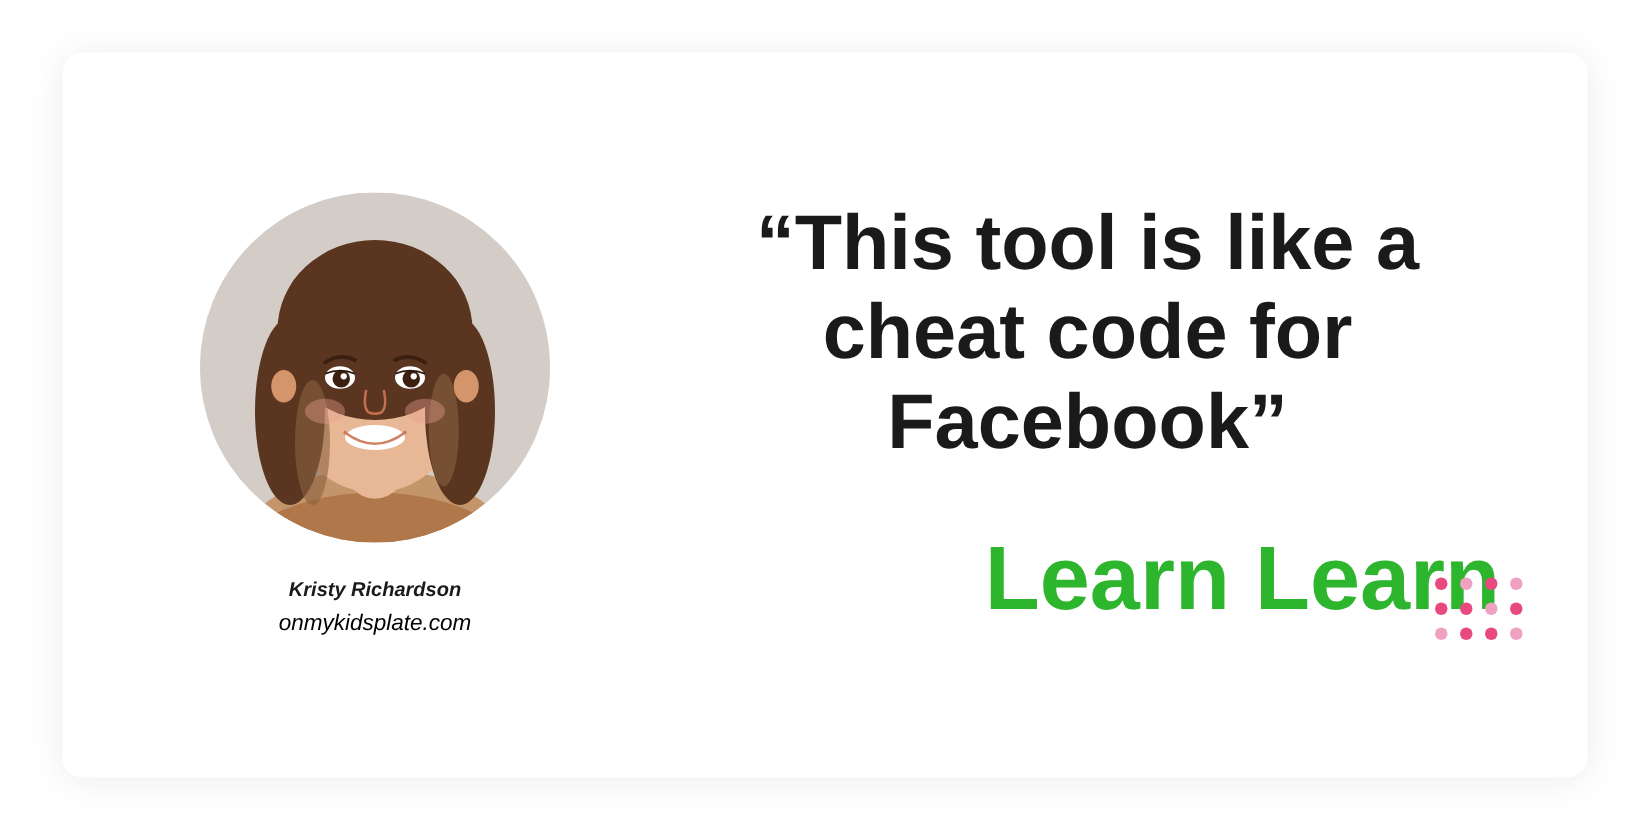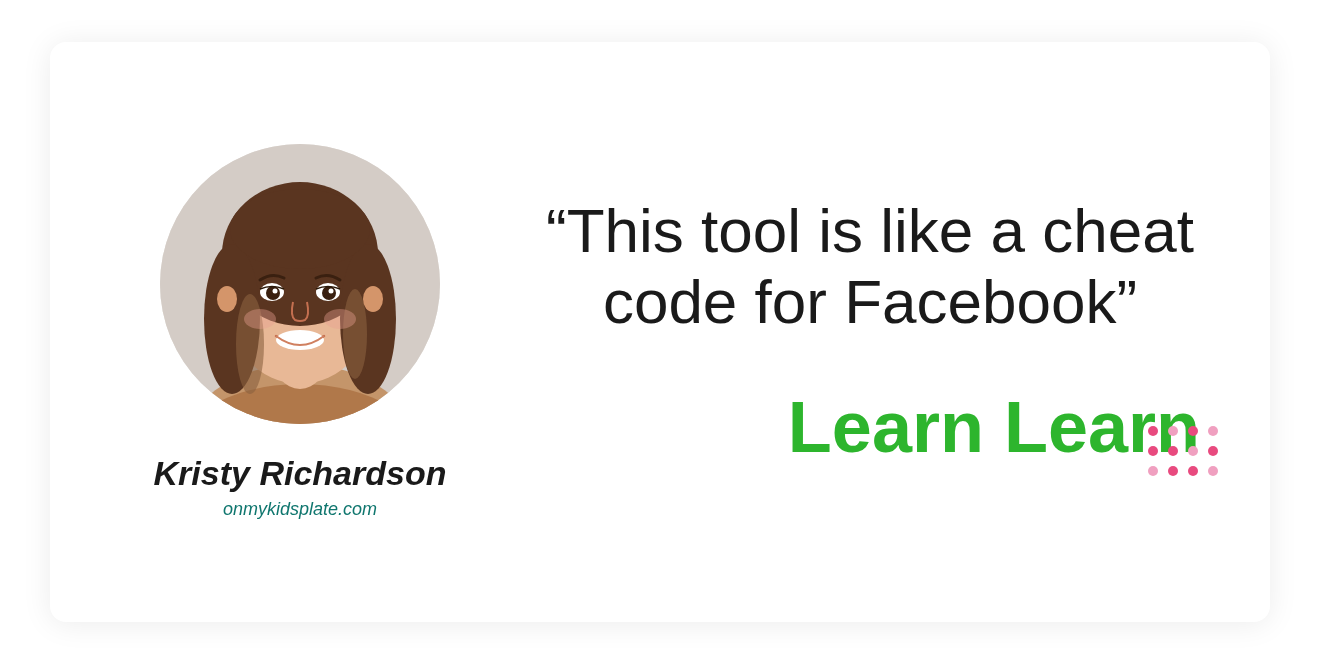--- a/index.html
+++ b/index.html
@@ -52,47 +52,47 @@
       position: relative;
     }
 
     
     .avatar-circle svg {
       width: 100%;
       height: 100%;
     }
 
     .person-name {
-      font-size: 34px;
+      font-size: 16px;
       font-weight: 800;
       font-style: italic;
       color: #1a1a1a;
       text-align: center;
       margin-bottom: 6px;
     }
 
     .person-website {
       font-size: 18px;
-      color: #0f766e;
+      color: #000000;
       font-style: italic;
       text-align: center;
     }
 
     .right-section {
       flex: 1;
       display: flex;
       flex-direction: column;
       justify-content: center;
       padding-left: 60px;
       position: relative;
     }
 
     .quote-text {
       font-size: 62px;
-      font-weight: 400;
+      font-weight: 700;
       color: #1a1a1a;
       line-height: 1.15;
       text-align: center;
       margin-bottom: 49px;
     }
 
     .learn-more {
       font-size: 72px;
       font-weight: 900;
       color: #2db52d;

